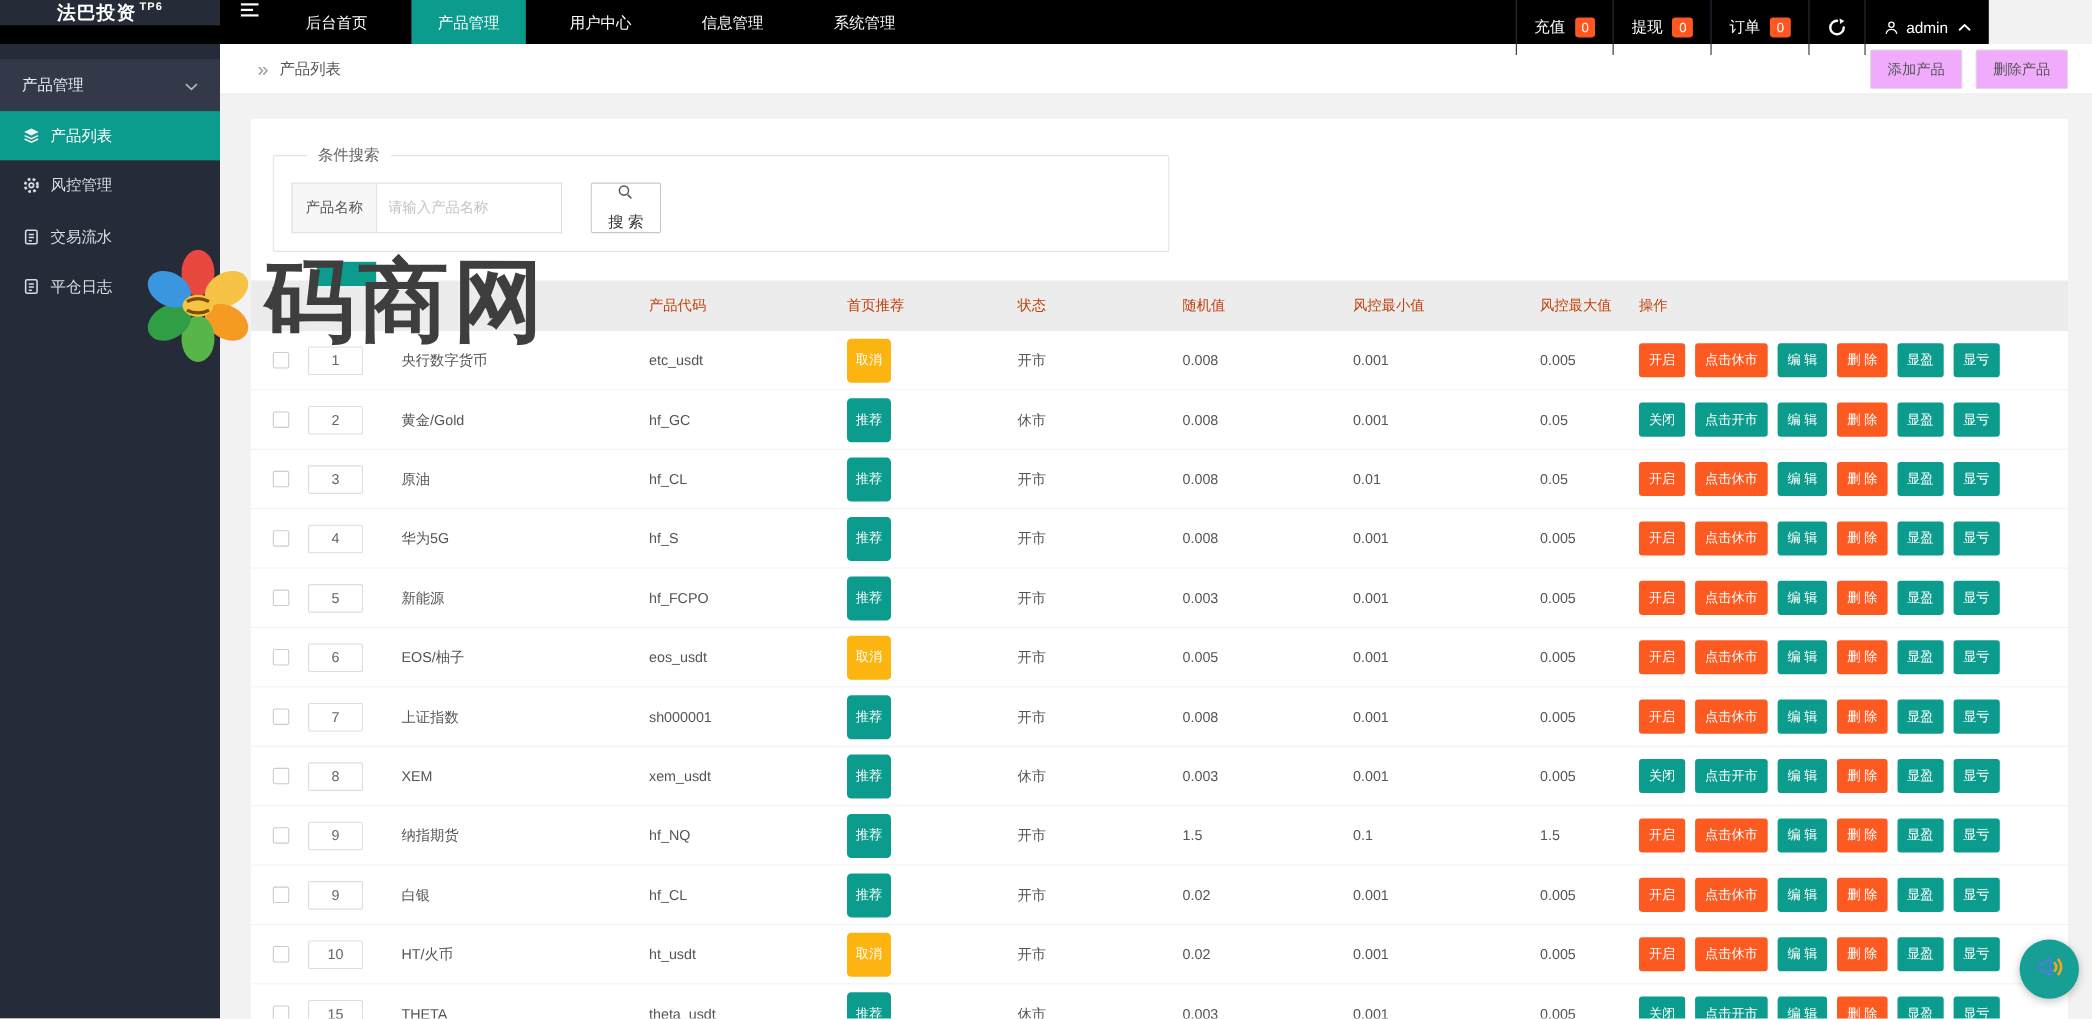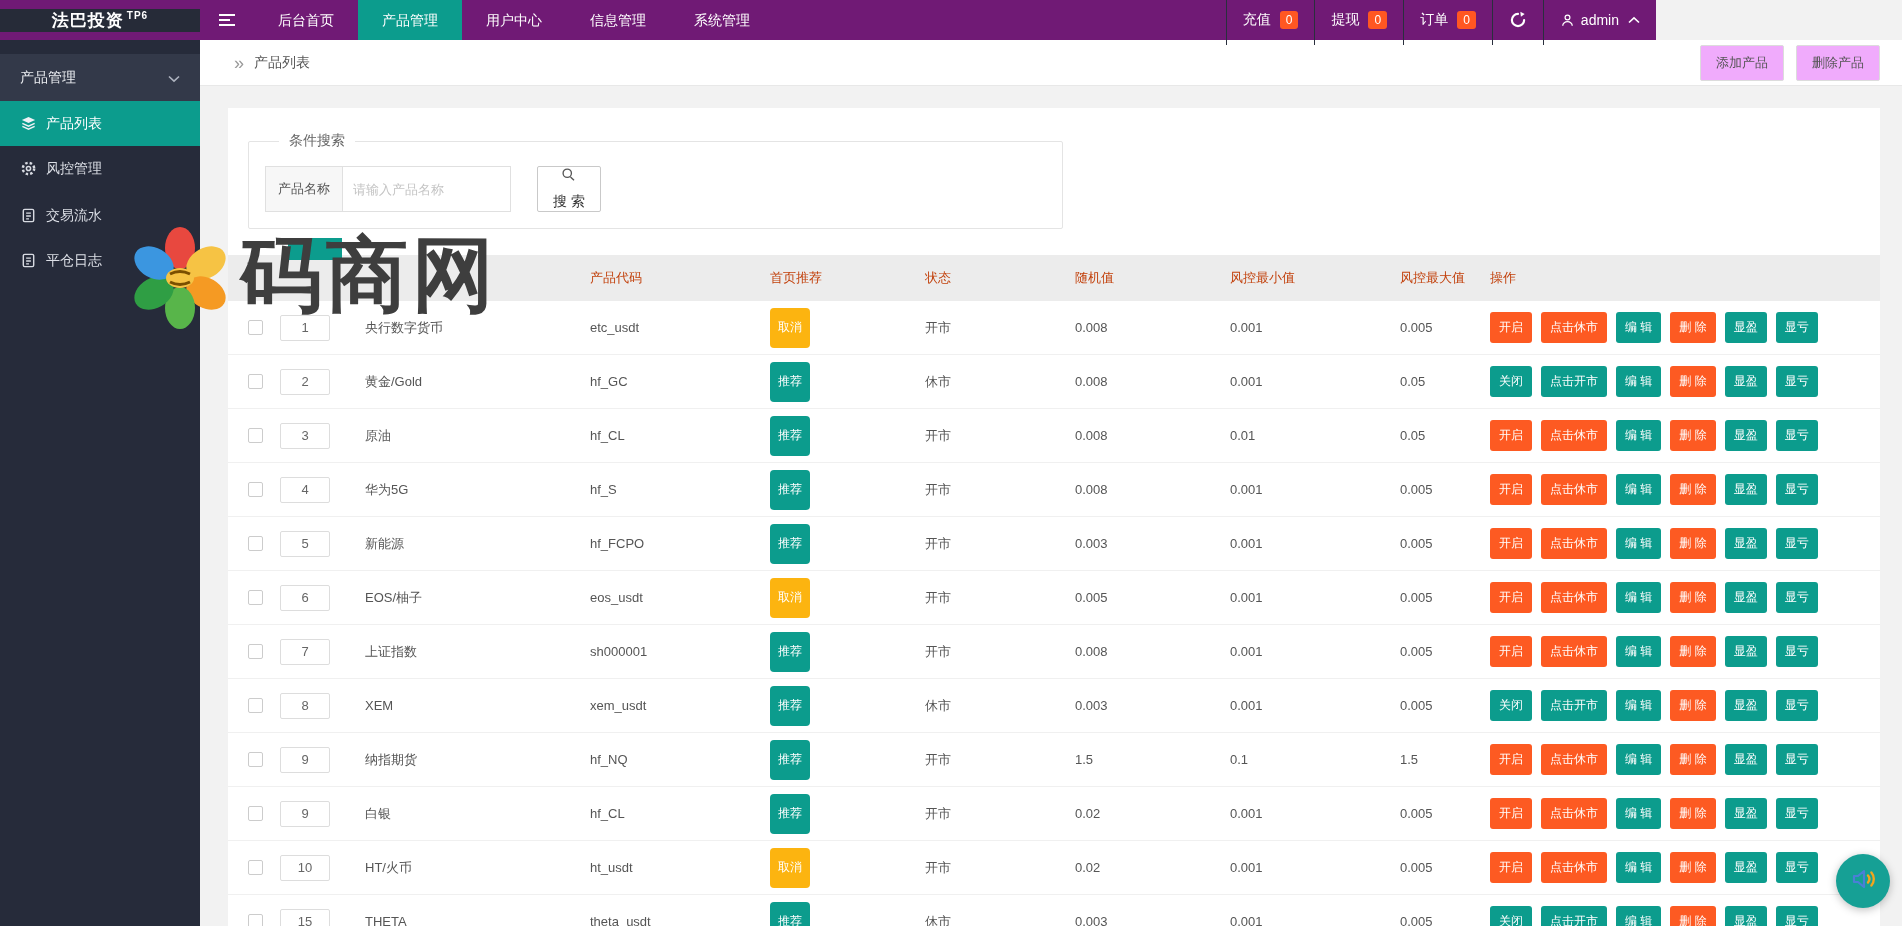--- a/index.html
+++ b/index.html
@@ -3,27 +3,27 @@
 <meta charset="utf-8">
 <style>
   * { margin:0; padding:0; box-sizing:border-box; }
   html,body { width:1902px; height:926px; }
   body {
     position:relative; overflow:hidden;
     background:#f2f2f2; color:#555;
     font-family:"Liberation Sans","DejaVu Sans",sans-serif;
   }
   
-  .topbar { position:absolute; top:0; left:0; width:1656px; height:40px; background:#701a75; display:flex; align-items:center; color:#fff; z-index:30; }
+  .topbar { position:absolute; top:0; left:0; width:1808px; height:40px; background:#000000; display:flex; align-items:flex-start; color:#fff; z-index:30; }
   .brand { width:200px; background:#262b38; display:flex; align-items:center; justify-content:center; font-size:17px; font-weight:bold; letter-spacing:1px; }
   .brand .sup { font-size:10px; margin-left:3px; transform:translateY(-5px); font-weight:bold; }
   .hamburger { width:54px; display:flex; align-items:center; justify-content:center; cursor:pointer; }
   .bars span { display:block; height:2px; background:#fff; margin:3px 0; }
   .bars span:nth-child(1){width:16px}.bars span:nth-child(2){width:11px}.bars span:nth-child(3){width:16px}
-  .nav { display:flex; }
+  .nav { display:flex;gap:16px; }
   .nav-item { padding:0 24px; line-height:40px; font-size:14px; cursor:pointer; }
   .nav-item.active { background:#0c9c8d; }
   .tb-right { margin-left:auto; display:flex; align-items:stretch; }
   .tb-stat,.tb-refresh,.tb-user { display:flex; align-items:center; padding:16px 16px; border-left:1px solid #2a2f3d; font-size:14px; cursor:pointer; }
   .tb-badge { background:#ff5722; color:#fff; font-size:12px; border-radius:3px; padding:2px 6px; margin-left:9px; }
   .tb-user .uicon { display:inline-flex; margin-right:6px; }
   .chev { display:inline-flex; margin-left:9px; }
   
   .sidebar { position:absolute; top:40px; left:0; width:200px; height:886px; background:#262b3a; z-index:20; padding-top:14px; }
   .menu-parent { height:47px; display:flex; align-items:center; justify-content:space-between; padding:0 20px; background:#333949; color:#eceef2; font-size:14px; cursor:pointer; }
@@ -38,21 +38,21 @@
   .crumb-title { font-size:14px; color:#555; }
   .crumb-btns { margin-left:auto; display:flex; gap:12px; }
   .crumb-btn { background:#f0abfc; border:1px solid #dcdcdc; border-radius:2px; padding:8px 15px; font-size:13px; color:#555; cursor:pointer; font-family:inherit; }
   .card { position:absolute; left:28px; top:68px; width:1652px; height:818px; background:#fff; padding-top:24px; }
   
   .searchbox { margin-left:20px; width:815px; border:1px solid #e4e4e4; border-radius:2px; padding:16px 16px 16px; }
   .searchbox legend { font-size:14px; color:#666; padding:0 10px; margin-left:14px; }
   .search-row { display:flex; align-items:stretch; }
   .igroup { display:flex; align-items:stretch; }
   .ilabel { border:1px solid #e0e0e0; background:#f7f7f7; padding:9px 12px; font-size:13px; color:#555; white-space:nowrap; display:flex; align-items:center; }
-  .iinput { border:1px solid #e0e0e0; border-left:none; padding:9px 10px; font-size:13px; width:168px; color:#333; outline:none; font-family:Liberation Sans, sans-serif; }
+  .iinput { border:1px solid #e0e0e0; border-left:none; padding:9px 10px; font-size:13px; width:168px; color:#333; outline:none; font-family:Liberation Serif, serif; }
   .iinput::placeholder { color:#c4c4c4; }
   .search-btn { margin-left:26px; display:inline-flex; align-items:center; gap:8px; background:#fff; border:1px solid #c9c9c9; border-radius:2px; padding:0 15px; font-size:14px; color:#333; cursor:pointer; font-family:inherit;flex-direction:column; }
   
   .ptable { margin-top:26px; width:100%; }
   .t-head { display:flex; align-items:center; height:46px; background:#ececec; font-size:13px; color:#c2410c; }
   .t-row { display:flex; align-items:center; height:54px; border-bottom:1px solid #f0f0f0; font-size:13px; color:#555; background:#fff; }
   .cell { flex:none; }
   .c1 { width:52px; padding-left:20px; }
   .c2 { width:85px; }
   .c3 { width:225px; }

